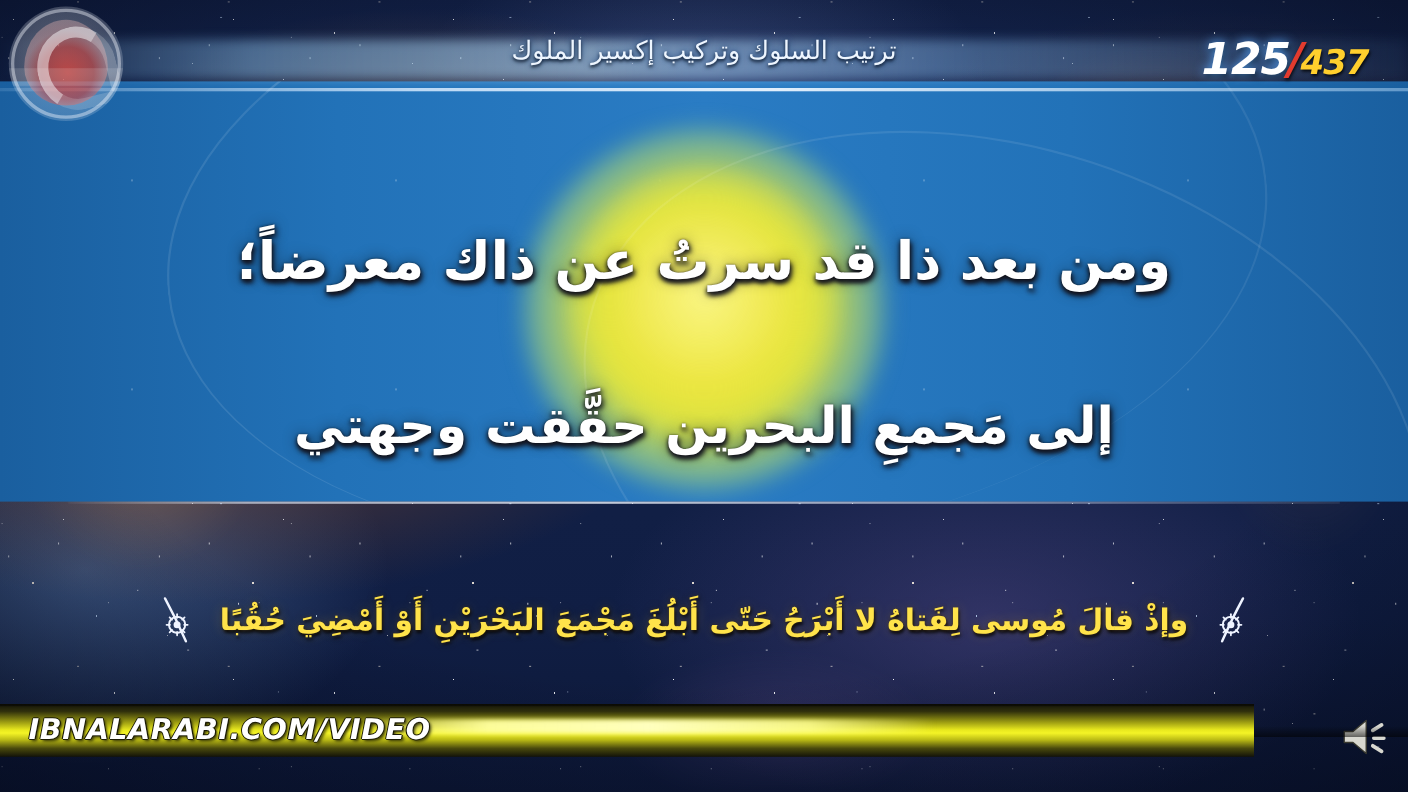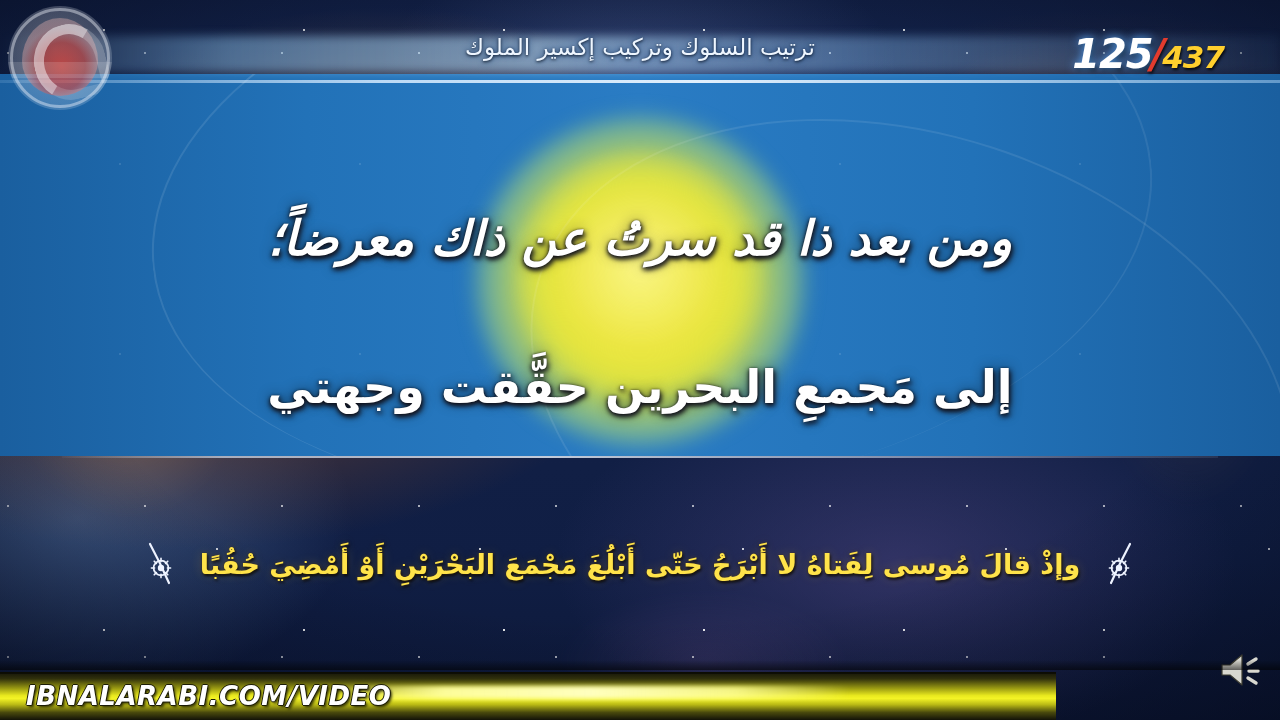--- a/index.html
+++ b/index.html
@@ -111,21 +111,21 @@
     direction: rtl;
     font-family: "DejaVu Sans", "Liberation Sans", sans-serif;
     font-size: 23px;
     font-weight: 400;
     color: #eef6ff;
     letter-spacing: .2px;
     text-shadow: 0 0 6px rgba(20,60,120,.95), 0 1px 3px rgba(0,0,0,.9);
   }
   .counter {
     position: absolute;
-    right: 56px;
+    right: 36px;
     top: 13px;
     font-family: "DejaVu Sans", "Liberation Sans", sans-serif;
     font-size: 40px;
     font-weight: bold;
     font-style: italic;
     letter-spacing: -1px;
     white-space: nowrap;
     text-align: right;
   }
   .counter .cur {
@@ -272,21 +272,20 @@
     white-space: nowrap;
     text-shadow:
       0 0 2px rgba(0,0,0,.55),
       2px 3px 5px rgba(20,20,30,.92),
       -1px 2px 4px rgba(20,20,30,.75),
       0 0 14px rgba(0,0,0,.45);
   }
   .verse-line.l1 {
     top: 136px;
     font-size: 48px;
-    font-style: italic;
   }
   .verse-line.l2 {
     top: 286px;
     font-size: 46px;
   }
 
   
   .divider {
     position: absolute;
     left: 62px;
@@ -341,22 +340,22 @@
     position: absolute;
     left: 0;
     top: 660px;
     width: 1280px;
     height: 10px;
     background: linear-gradient(180deg, rgba(0,0,0,0) 0%, rgba(0,0,0,.55) 100%);
   }
   .bottombar {
     position: absolute;
     left: 0;
-    top: 672px;
-    width: 1056px;
+    top: 640px;
+    width: 1140px;
     height: 48px;
     background:
       linear-gradient(180deg,
         #141409 0%,
         #30300c 14%,
         #9a9a12 34%,
         #e8e81e 49%,
         #f4f426 55%,
         #b9b915 68%,
         #4a4a0d 84%,

